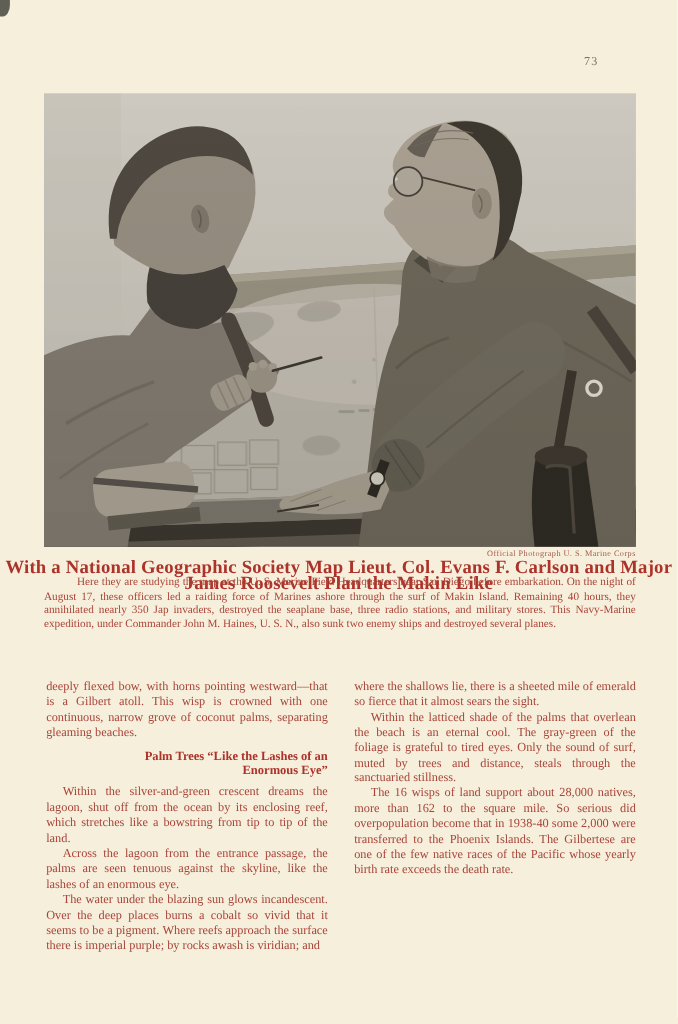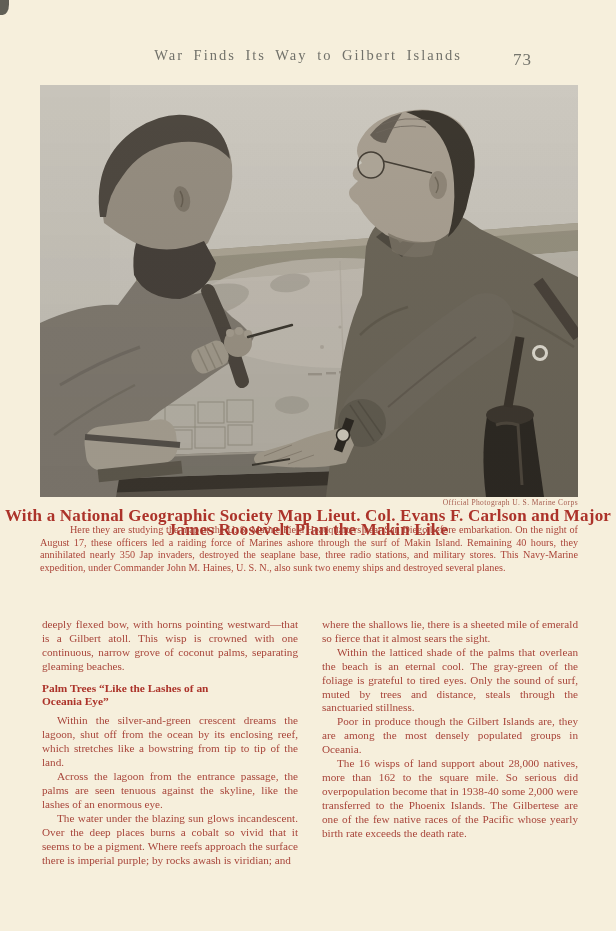--- a/index.html
+++ b/index.html
@@ -11,22 +11,22 @@
   .corner-mark {
     position:absolute; left:0; top:0; width:9px; height:15px;
     background:#45453e; border-radius:0 0 70% 0; opacity:.85;
   }
   .running-title {
     position:absolute; top:47px; left:0; width:100%;
     text-align:center; color:#71716a; font-size:14.5px;
     letter-spacing:2px; word-spacing:4px;
   }
   .folio {
-    position:absolute; top:50px; right:84px;
-    color:#74746c; font-size:17px; letter-spacing:1px;text-align:right;
+    position:absolute; top:50px; right:72px;
+    color:#74746c; font-size:11px; letter-spacing:1px;text-align:right;
   }
   .photo {
     position:absolute; left:40px; top:85px; width:538px; height:412px;
     background:#c6c2b9;
   }
   .photo svg { display:block; }
   .credit {
     position:absolute; top:498px; right:38px;
     font-size:7.5px; color:#a55a4c; letter-spacing:.4px;padding-left:29px;
   }
@@ -43,33 +43,32 @@
   .cols {
     position:absolute; top:618px; left:42px; width:536px;
     display:flex; gap:24px;
     color:#a8453a; font-size:11.2px; line-height:13.9px;
     text-align:justify;
   }
   .col { flex:1; min-width:0; }
   .col p { margin:0; text-indent:15px; }
   .col p.noindent { text-indent:0; }
   .subhead {
-    font-weight:bold; text-align:left; color:#ac332a;
+    font-weight:bold; text-align:right; color:#ac332a;
     font-size:11.4px; line-height:13.4px;
     margin:8px 0 6px 0;
   }
 </style>
 </head>
 <body>
 
 <div class="page">
 
   <div class="corner-mark"></div>
 
-  <div class="running-title">War Finds Its Way to Gilbert Islands</div>
   <div class="folio">73</div>
 
   <div class="photo">
     <svg width="538" height="412" viewBox="0 0 538 412">
       <defs>
         <linearGradient id="wall" x1="0" y1="0" x2="0" y2="1">
           <stop offset="0" stop-color="#cdc9c0"></stop>
           <stop offset="1" stop-color="#bfbbb2"></stop>
         </linearGradient>
         <linearGradient id="tone" x1="0" y1="0" x2="0" y2="1">
@@ -196,27 +195,26 @@
     <div>James Roosevelt Plan the Makin Like</div>
   </div>
 
   <p class="cap-body">Here they are studying the map at the U. S. Marine Field Headquarters near San Diego before embarkation.  On the night of August 17, these officers led a raiding force of Marines ashore through the surf of Makin Island.  Remaining 40 hours, they annihilated nearly 350 Jap invaders, destroyed the seaplane base, three radio stations, and military stores.  This Navy-Marine expedition, under Commander John M. Haines, U. S. N., also sunk two enemy ships and destroyed several planes.</p>
 
   <div class="cols">
     <div class="col">
       <p class="noindent">deeply flexed bow, with horns pointing westward—that is a Gilbert atoll.  This wisp is crowned with one continuous, narrow grove of coconut palms, separating gleaming beaches.</p>
       <div class="subhead">
         <div>Palm Trees “Like the Lashes of an</div>
-        <div>Oceania Eye”</div>
+        <div>Enormous Eye”</div>
       </div>
       <p>Within the silver-and-green crescent dreams the lagoon, shut off from the ocean by its enclosing reef, which stretches like a bowstring from tip to tip of the land.</p>
       <p>Across the lagoon from the entrance passage, the palms are seen tenuous against the skyline, like the lashes of an enormous eye.</p>
       <p>The water under the blazing sun glows incandescent.  Over the deep places burns a cobalt so vivid that it seems to be a pigment.  Where reefs approach the surface there is imperial purple; by rocks awash is viridian; and</p>
     </div>
     <div class="col">
       <p class="noindent">where the shallows lie, there is a sheeted mile of emerald so fierce that it almost sears the sight.</p>
       <p>Within the latticed shade of the palms that overlean the beach is an eternal cool.  The gray-green of the foliage is grateful to tired eyes.  Only the sound of surf, muted by trees and distance, steals through the sanctuaried stillness.</p>
-      <p>Poor in produce though the Gilbert Islands are, they are among the most densely populated groups in Oceania.</p>
       <p>The 16 wisps of land support about 28,000 natives, more than 162 to the square mile.  So serious did overpopulation become that in 1938-40 some 2,000 were transferred to the Phoenix Islands.  The Gilbertese are one of the few native races of the Pacific whose yearly birth rate exceeds the death rate.</p>
     </div>
   </div>
 
 </div>
 
 </body></html>

